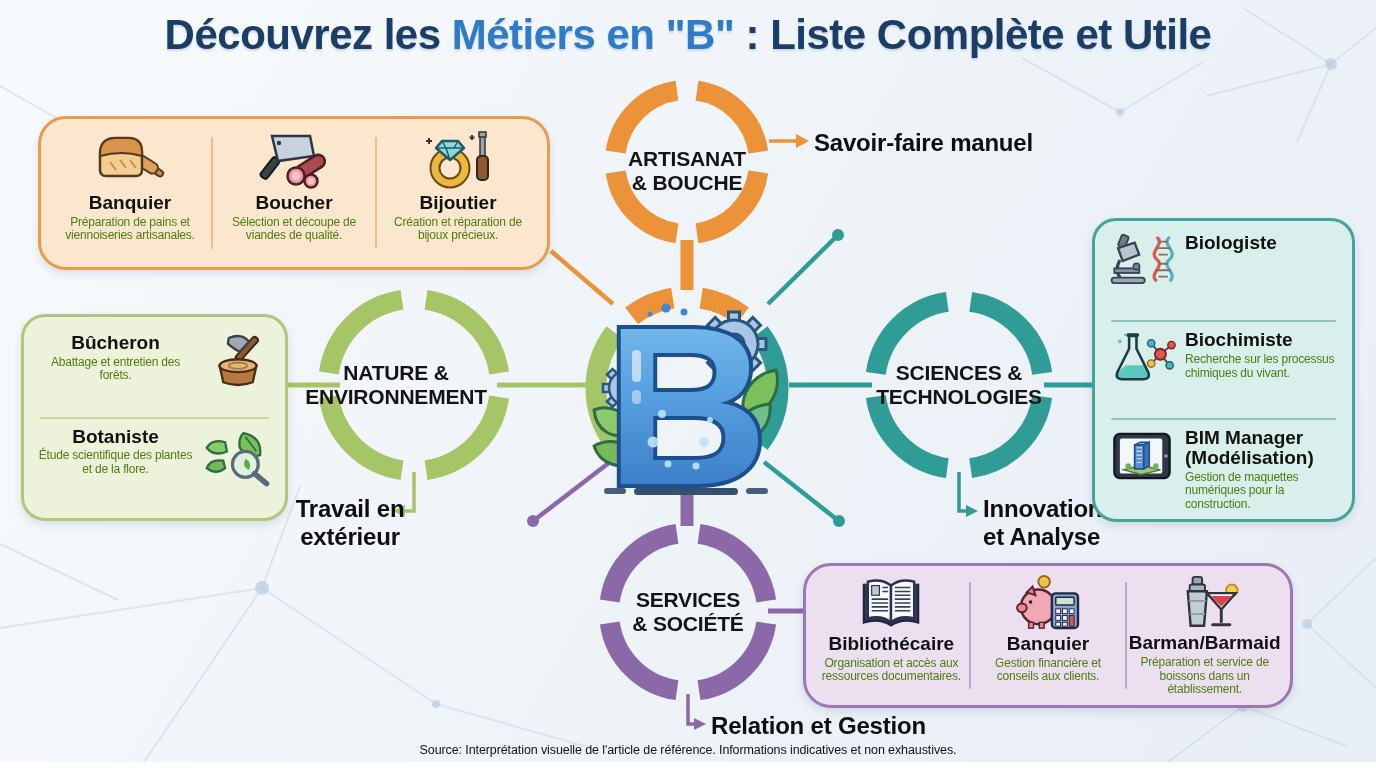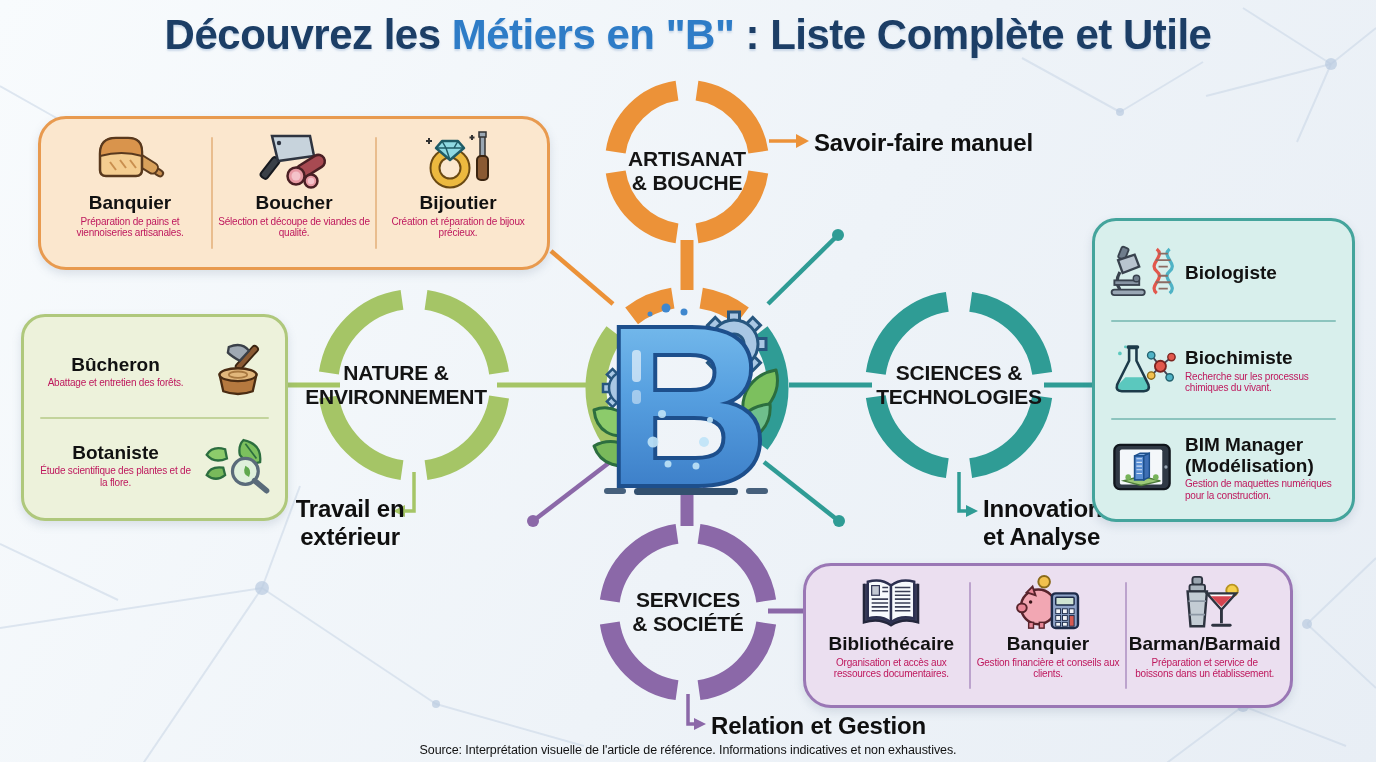--- a/index.html
+++ b/index.html
@@ -29,26 +29,26 @@
     border:3px solid #9a77b5;border-radius:28px;padding:4px 8px}
   #card-nature{left:21px;top:314px;width:267px;height:207px;background:#edf2db;
     border:3px solid #afc87c;border-radius:24px;padding:8px 0;flex-direction:column}
   #card-sciences{left:1092px;top:218px;width:263px;height:304px;background:#d8efec;
     border:3px solid #44a49c;border-radius:24px;padding:4px 0;flex-direction:column}
   .col{flex:1;display:flex;flex-direction:column;align-items:center;justify-content:flex-start;
     text-align:center;padding:4px 5px;min-width:0}
   .vdiv{width:2px;margin:12px 0;border-radius:1px}
   #card-artisanat .vdiv{background:#e9bd8e}
   #card-services .vdiv{background:#bca3cd}
-  .rowjob{display:flex;align-items:center;padding:6px 12px;flex:1;gap:8px;min-height:0}
+  .rowjob{display:flex;padding:6px 12px;flex:1;gap:8px;min-height:0}
   .hdiv{height:2px;margin:0 16px;border-radius:1px}
   #card-nature .hdiv{background:#c3d49c}
   #card-sciences .hdiv{background:#8cc4be}
   .job-name{font-weight:bold;font-size:19px;color:#111;line-height:1.08;margin-top:2px}
-  .job-desc{font-size:10px;color:#be185d;line-height:1.14;margin-top:2px;letter-spacing:-.2px}
+  .job-desc{font-size:12px;color:#4d7c0f;line-height:1.14;margin-top:2px;letter-spacing:-.2px}
   .tblock{flex:1;min-width:0}
   .txtc{text-align:center}.txtl{text-align:left}
   .footer{position:absolute;left:0;top:743px;width:1376px;text-align:center;
     font-size:12.5px;color:#111;letter-spacing:-.1px}
   .bottom-strip{position:absolute;left:0;top:762px;width:1376px;height:6px;background:#fff}
   .centerlogo{position:absolute;left:592px;top:292px;width:190px;height:206px}
 </style>
 </head>
 <body>
 

